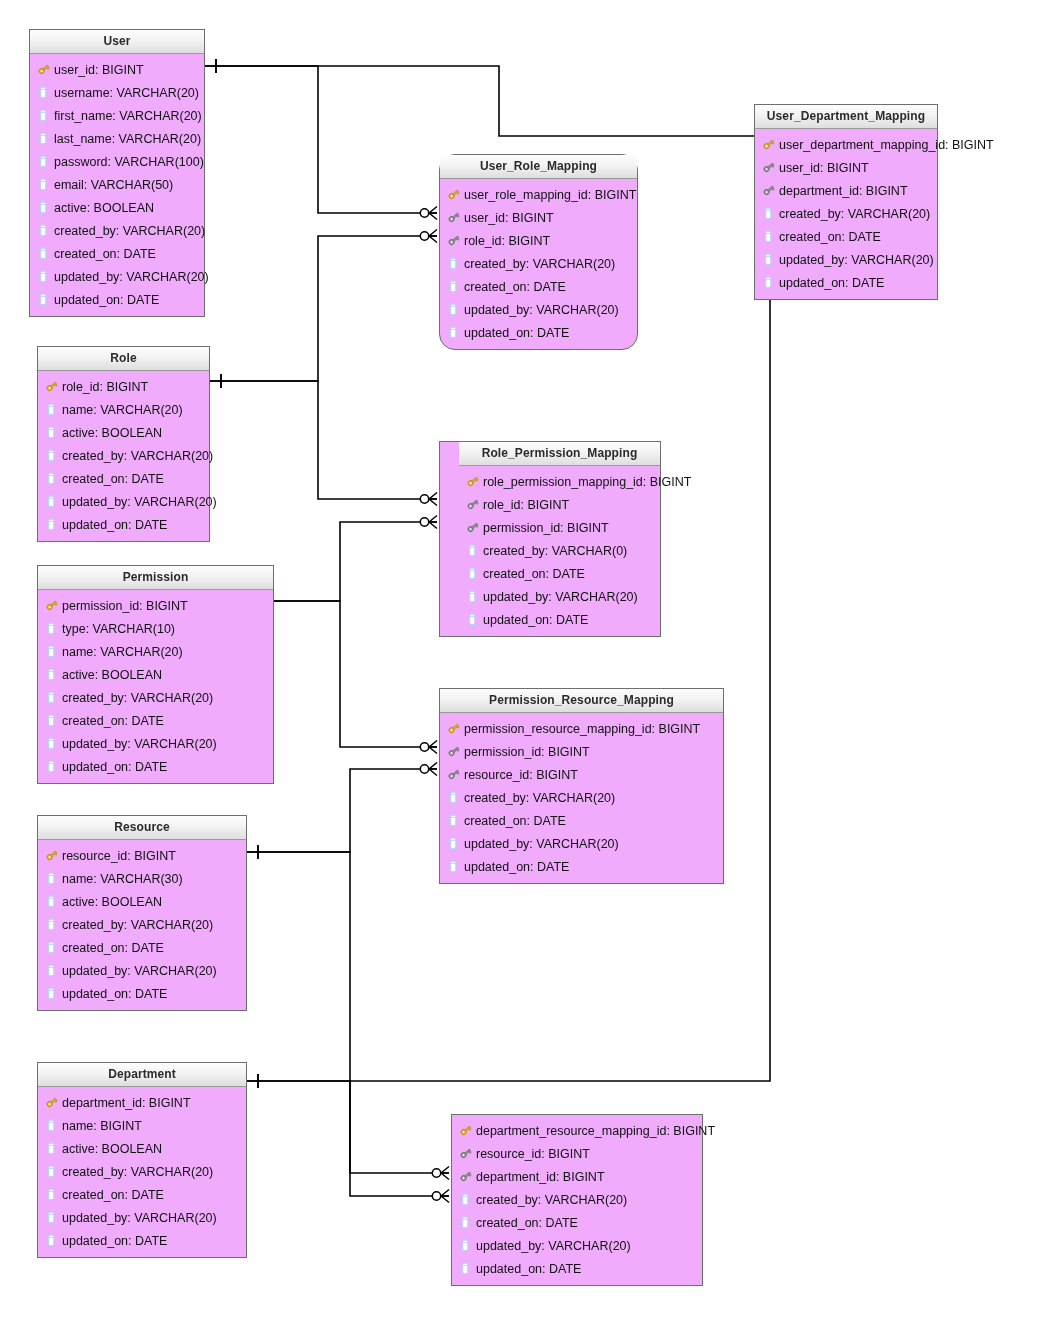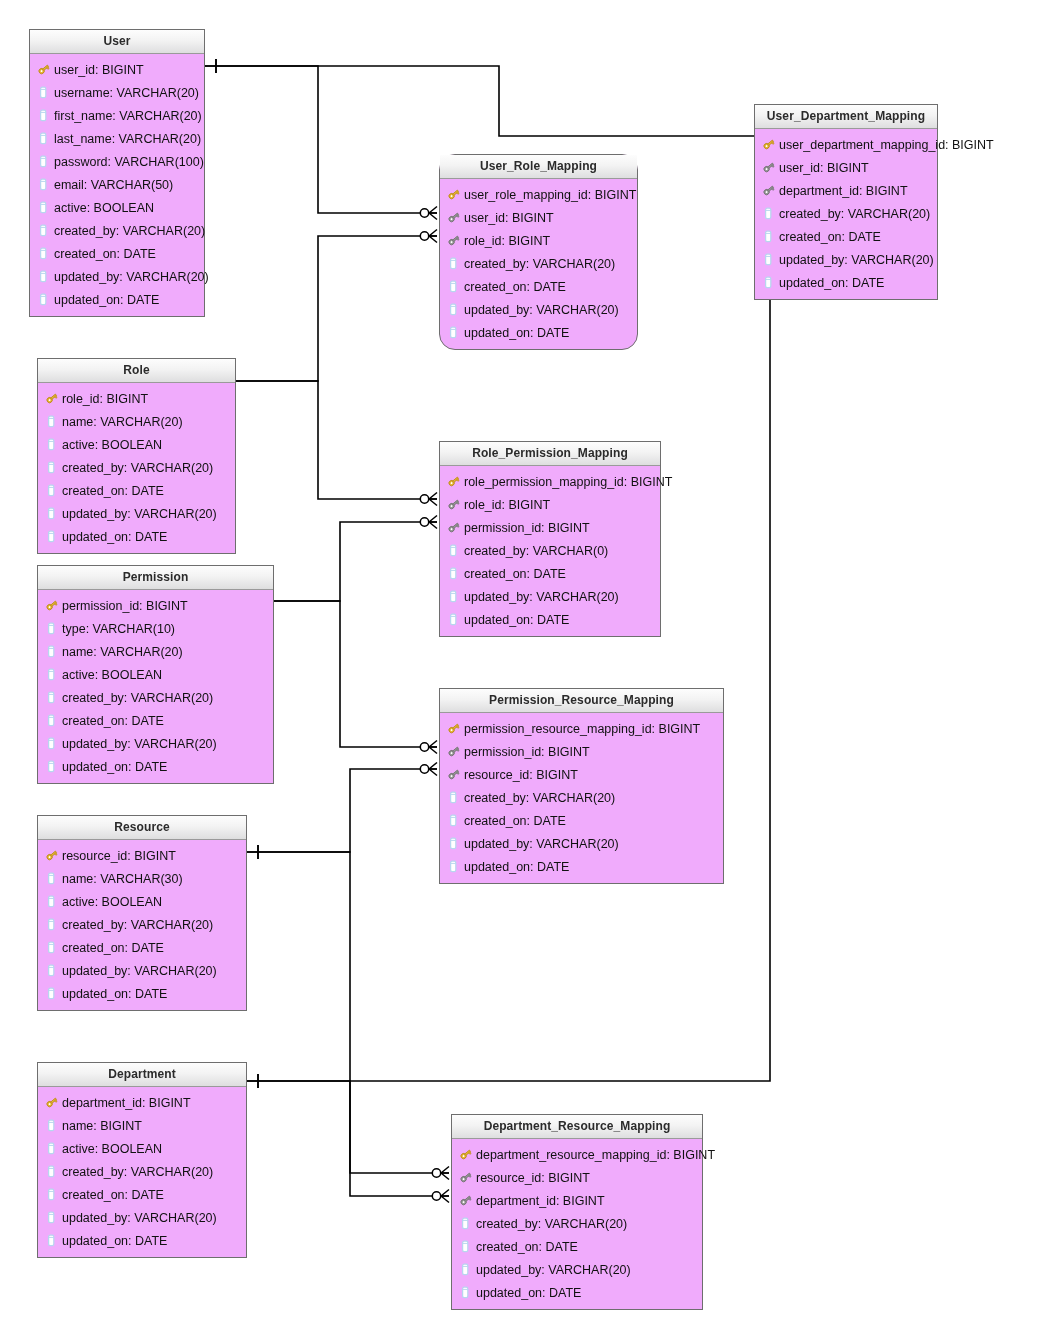--- a/index.html
+++ b/index.html
@@ -214,21 +214,21 @@
           <span class="ico">
             <svg width="9" height="13" viewBox="0 0 9 13">
               <rect x="1.6" y="1.2" width="5.2" height="10.4" rx="1.6" fill="#ffffff" stroke="#b8d6ef" stroke-width="1.25"></rect>
               <line x1="1.6" y1="3.4" x2="6.8" y2="3.4" stroke="#b8d6ef" stroke-width="1"></line>
             </svg>
           </span>
           <span class="lbl">updated_on: DATE</span>
         </div>
       </div>
     </div>
-    <div class="entity" style="left: 37px; top: 358px; width: 199px;">
+    <div class="entity" style="left: 37px; top: 346px; width: 173px;">
       <div class="entity-header">Role</div>
       <div class="entity-body">
         <div class="col">
           <span class="ico">
             <svg width="13" height="13" viewBox="0 0 13 13">
               <g transform="rotate(-40 6.5 6.5)">
                 <circle cx="4.0" cy="6.5" r="2.6" fill="#e8b735" stroke="#b98a17" stroke-width="0.9"></circle>
                 <rect x="6.1" y="5.65" width="6.2" height="1.75" fill="#e8b735" stroke="#b98a17" stroke-width="0.8"></rect>
                 <rect x="10.0" y="7.2" width="1.5" height="2.0" fill="#e8b735" stroke="#b98a17" stroke-width="0.7"></rect>
                 <circle cx="4.0" cy="6.5" r="0.95" fill="#ffffff"></circle>
@@ -591,21 +591,21 @@
           <span class="ico">
             <svg width="9" height="13" viewBox="0 0 9 13">
               <rect x="1.6" y="1.2" width="5.2" height="10.4" rx="1.6" fill="#ffffff" stroke="#b8d6ef" stroke-width="1.25"></rect>
               <line x1="1.6" y1="3.4" x2="6.8" y2="3.4" stroke="#b8d6ef" stroke-width="1"></line>
             </svg>
           </span>
           <span class="lbl">updated_on: DATE</span>
         </div>
       </div>
     </div>
-    <div class="entity" style="left: 439px; top: 441px; width: 222px;">
+    <div class="entity" style="left: 439px; top: 441px; width: 222px; padding-left: 19px;">
       <div class="entity-header">Role_Permission_Mapping</div>
       <div class="entity-body">
         <div class="col">
           <span class="ico">
             <svg width="13" height="13" viewBox="0 0 13 13">
               <g transform="rotate(-40 6.5 6.5)">
                 <circle cx="4.0" cy="6.5" r="2.6" fill="#e8b735" stroke="#b98a17" stroke-width="0.9"></circle>
                 <rect x="6.1" y="5.65" width="6.2" height="1.75" fill="#e8b735" stroke="#b98a17" stroke-width="0.8"></rect>
                 <rect x="10.0" y="7.2" width="1.5" height="2.0" fill="#e8b735" stroke="#b98a17" stroke-width="0.7"></rect>
                 <circle cx="4.0" cy="6.5" r="0.95" fill="#ffffff"></circle>
@@ -752,21 +752,20 @@
             <svg width="9" height="13" viewBox="0 0 9 13">
               <rect x="1.6" y="1.2" width="5.2" height="10.4" rx="1.6" fill="#ffffff" stroke="#b8d6ef" stroke-width="1.25"></rect>
               <line x1="1.6" y1="3.4" x2="6.8" y2="3.4" stroke="#b8d6ef" stroke-width="1"></line>
             </svg>
           </span>
           <span class="lbl">updated_on: DATE</span>
         </div>
       </div>
     </div>
     <div class="entity" style="left: 451px; top: 1114px; width: 252px;">
-      <div class="entity-header">Department_Resource_Mapping</div>
       <div class="entity-body">
         <div class="col">
           <span class="ico">
             <svg width="13" height="13" viewBox="0 0 13 13">
               <g transform="rotate(-40 6.5 6.5)">
                 <circle cx="4.0" cy="6.5" r="2.6" fill="#e8b735" stroke="#b98a17" stroke-width="0.9"></circle>
                 <rect x="6.1" y="5.65" width="6.2" height="1.75" fill="#e8b735" stroke="#b98a17" stroke-width="0.8"></rect>
                 <rect x="10.0" y="7.2" width="1.5" height="2.0" fill="#e8b735" stroke="#b98a17" stroke-width="0.7"></rect>
                 <circle cx="4.0" cy="6.5" r="0.95" fill="#ffffff"></circle>
               </g>

